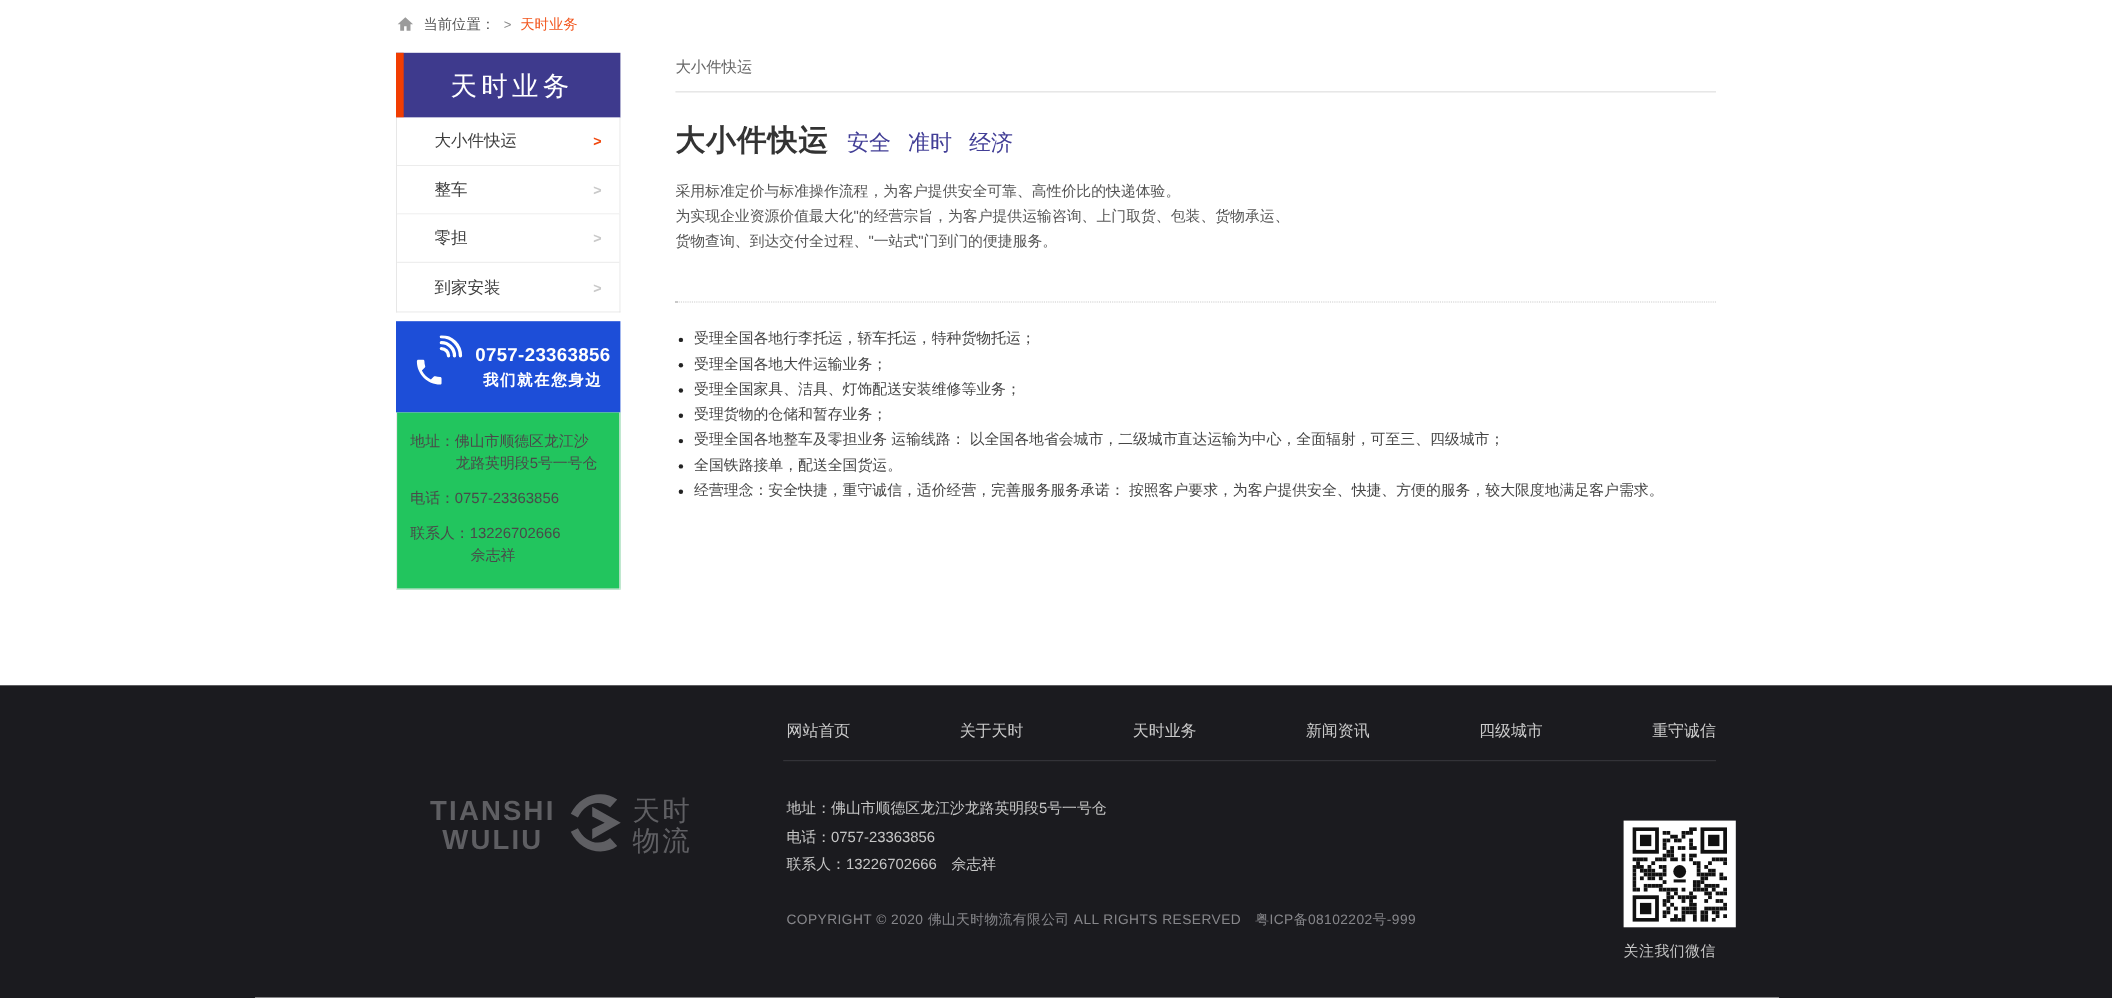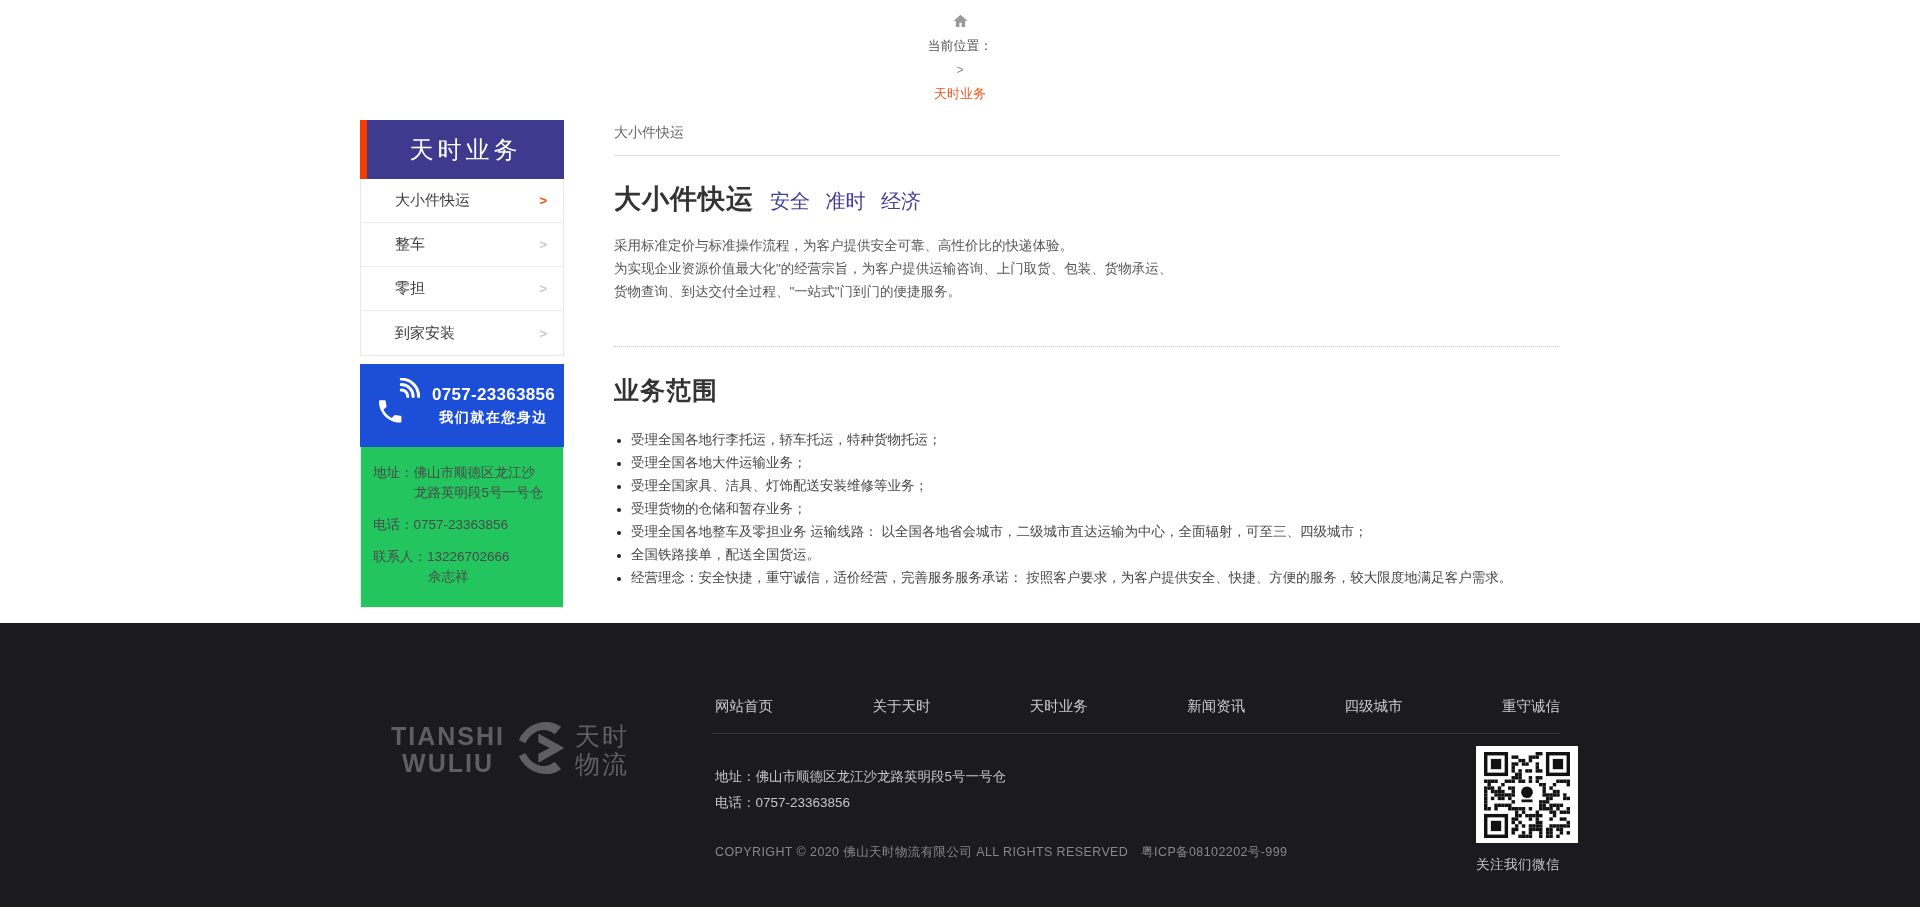--- a/index.html
+++ b/index.html
@@ -6,21 +6,21 @@
   html,body { background:#fff; }
   body {
     width:1920px; height:907px; overflow:hidden;
     font-family:"Liberation Sans","DejaVu Sans",sans-serif;
     color:#333;
   }
   .page-top { min-height:623px; }
   .container { width:1200px; margin:0 auto; }
 
   
-  .breadcrumb { display:flex; align-items:center; gap:8px; padding:13px 0 17px; font-size:13px; color:#555;flex-direction:column; }
+  .breadcrumb { display:flex; align-items:center; gap:8px; padding:13px 0 17px; font-size:13px; color:#555; }
   .breadcrumb .home-ic { width:17px; height:16px; display:inline-block; }
   .crumb-sep { color:#888; font-size:12px; }
   .crumb-current { color:#f2551c; cursor:pointer; }
 
   
   .columns { display:flex; align-items:flex-start; }
   .sidebar { width:204px; flex:0 0 204px; }
   .side-header {
     height:59px; background:#3e3a8d; border-left:7px solid #f13d02;
     display:flex; align-items:center; justify-content:center;
@@ -65,21 +65,21 @@
   .scope-heading { margin-top:27px; font-size:25px; color:#333; font-weight:bold; letter-spacing:1px; }
   .scope-list { margin-top:21px; padding-left:17px; font-size:13.5px; color:#454545; }
   .scope-list li { line-height:23px; }
   .scope-list li::marker { color:#222; font-size:12px; }
 
   
   .footer { background:#1b1b1f; height:284px; }
   .footer-inner { width:1200px; margin:0 auto; position:relative; height:100%; }
   .f-nav {
     margin-left:355px; display:flex; justify-content:space-between;
-    padding-top:74px; font-size:14.5px; color:#cbcbcb;
+    padding-top:32px; font-size:14.5px; color:#cbcbcb;
   }
   .f-nav span { cursor:pointer; }
   .f-divider { margin-left:352px; border-bottom:1px solid #37373b; margin-top:17px; }
   .f-logo {
     position:absolute; left:0; top:92px; width:300px;
     display:flex; align-items:center; justify-content:center; gap:9px; color:#5f5f63;
   }
   .logo-en { font-size:25px; font-weight:bold; letter-spacing:2px; line-height:27px; text-align:center; }
   .logo-cn { font-size:25px; line-height:28px; letter-spacing:2px; }
   .f-contact { margin-left:355px; margin-top:30px; font-size:13.5px; color:#c6c6c6; }
@@ -173,21 +173,20 @@
         </div>
 
         <div class="intro">
           <div>采用标准定价与标准操作流程，为客户提供安全可靠、高性价比的快递体验。</div>
           <div>为实现企业资源价值最大化"的经营宗旨，为客户提供运输咨询、上门取货、包装、货物承运、</div>
           <div>货物查询、到达交付全过程、"一站式"门到门的便捷服务。</div>
         </div>
 
         <div class="dotted-divider"></div>
 
-        <div class="scope-heading">业务范围</div>
 
         <ul class="scope-list">
           <li>受理全国各地行李托运，轿车托运，特种货物托运；</li>
           <li>受理全国各地大件运输业务；</li>
           <li>受理全国家具、洁具、灯饰配送安装维修等业务；</li>
           <li>受理货物的仓储和暂存业务；</li>
           <li>受理全国各地整车及零担业务 运输线路： 以全国各地省会城市，二级城市直达运输为中心，全面辐射，可至三、四级城市；</li>
           <li>全国铁路接单，配送全国货运。</li>
           <li>经营理念：安全快捷，重守诚信，适价经营，完善服务服务承诺： 按照客户要求，为客户提供安全、快捷、方便的服务，较大限度地满足客户需求。</li>
         </ul>
@@ -226,20 +225,21 @@
       <span>新闻资讯</span>
       <span>四级城市</span>
       <span>重守诚信</span>
     </div>
 
     <div class="f-divider"></div>
 
     <div class="f-contact">
       <p>地址：佛山市顺德区龙江沙龙路英明段5号一号仓</p>
       <p>电话：0757-23363856</p>
+      <p>联系人：13226702666　佘志祥</p>
     </div>
 
     <div class="f-qr">
       <div class="qr-box">
         <svg id="qr-svg" width="86" height="86" viewBox="0 0 86 86">
             <rect x="51.6" y="0" width="3.44" height="3.44" fill="#111"></rect>
             <rect x="55.04" y="0" width="3.44" height="3.44" fill="#111"></rect>
             <rect x="27.52" y="3.44" width="3.44" height="3.44" fill="#111"></rect>
             <rect x="30.96" y="3.44" width="3.44" height="3.44" fill="#111"></rect>
             <rect x="44.72" y="3.44" width="3.44" height="3.44" fill="#111"></rect>

